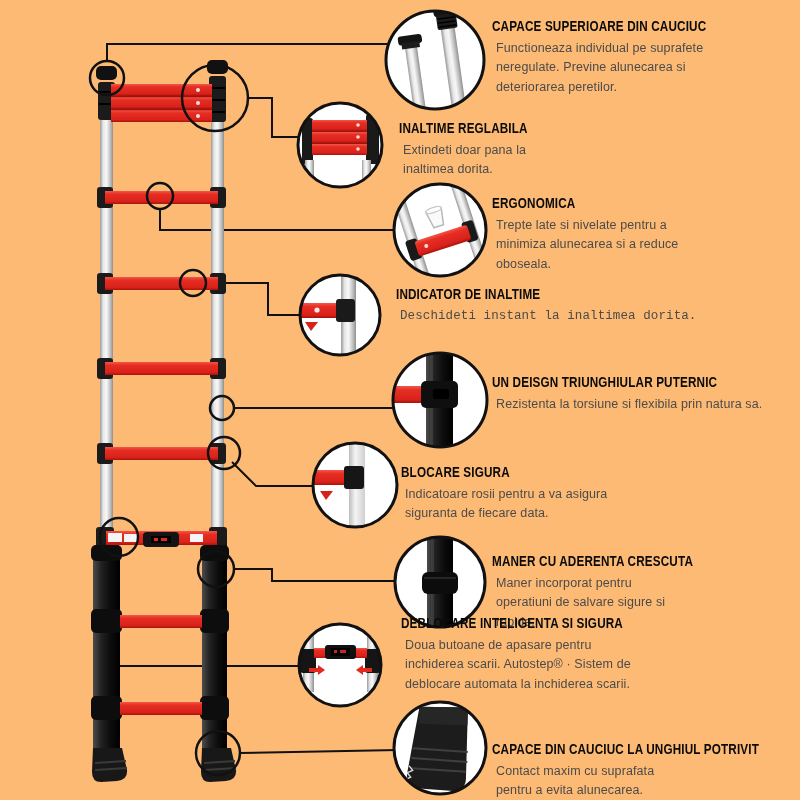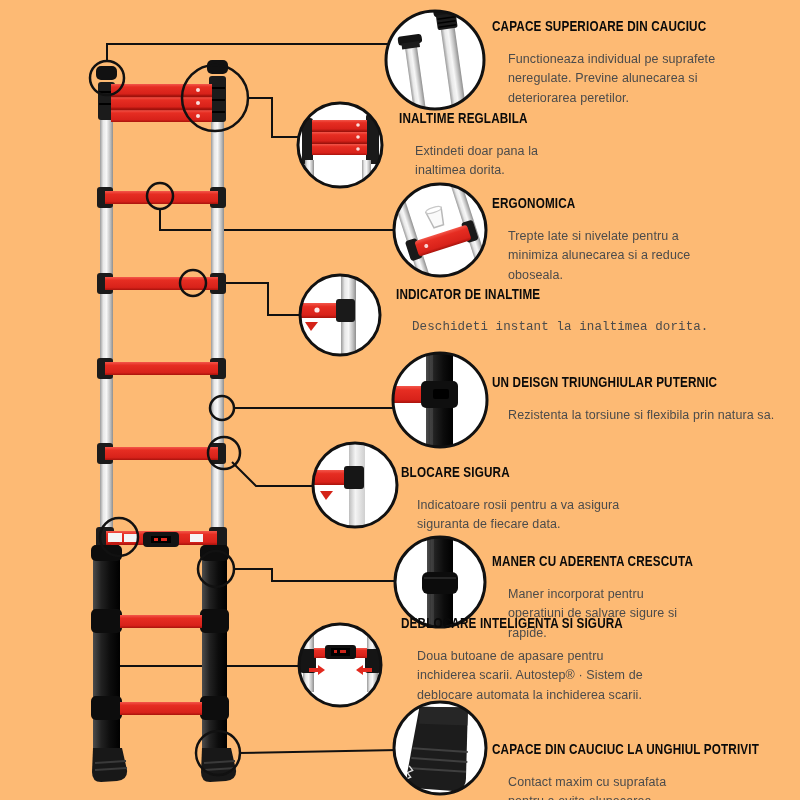--- a/index.html
+++ b/index.html
@@ -9,24 +9,24 @@
   }
   #artwork{position:absolute;left:0;top:0;}
   .callout{position:absolute;}
   .callout-heading{
     margin:0 0 5px 0;
     font-size:15px;font-weight:700;color:#0a0a0a;
     letter-spacing:0.2px;white-space:nowrap;
     transform:scaleX(0.78);transform-origin:left top;
   }
   .callout-body{
-    margin:16px;font-size:12.5px;line-height:1.55;color:#4b4b4b;letter-spacing:0.1px;
+    margin:4px;font-size:12.5px;line-height:1.55;color:#4b4b4b;letter-spacing:0.1px;
   }
   .r1{left:492px;top:17px;}  .r1 .callout-body{width:235px;}
-  .r2{left:399px;top:109px;} .r2 .callout-body{width:150px;}
+  .r2{left:399px;top:119px;} .r2 .callout-body{width:150px;}
   .r3{left:492px;top:194px;} .r3 .callout-body{width:200px;}
   .r4{left:396px;top:285px;} .r4 .callout-body{width:320px;font-family:Liberation Mono, monospace;}
   .r5{left:492px;top:373px;} .r5 .callout-body{width:310px;}
   .r6{left:401px;top:463px;} .r6 .callout-body{width:208px;}
   .r7{left:492px;top:552px;} .r7 .callout-body{width:190px;}
   .r8{left:401px;top:614px;} .r8 .callout-body{width:240px;}
   .r9{left:492px;top:740px;} .r9 .callout-body{width:175px;}
 </style>
 </head>
 <body>

